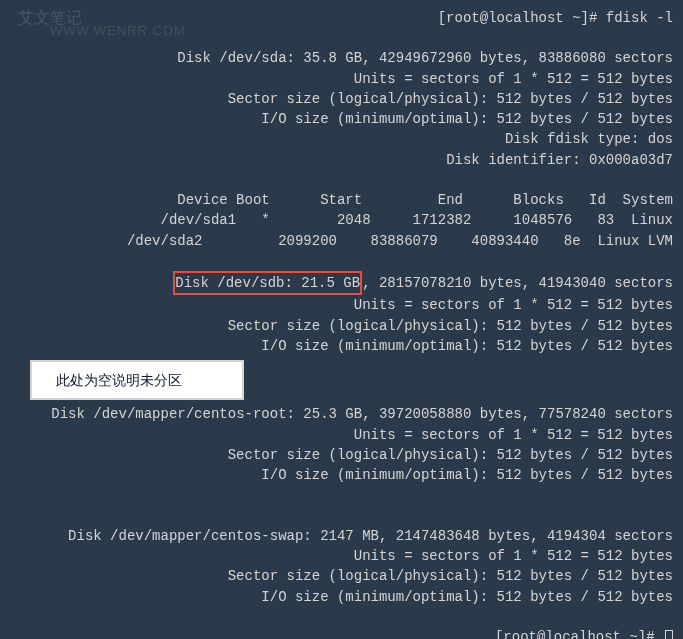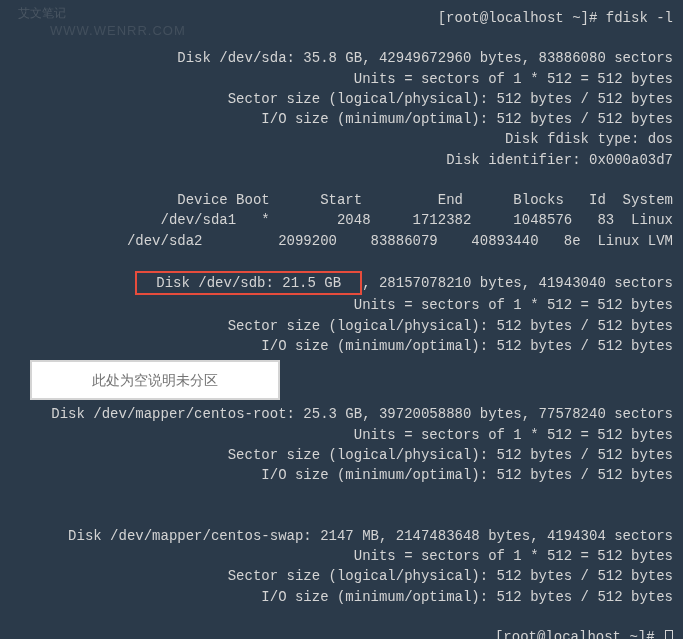--- a/index.html
+++ b/index.html
@@ -26,40 +26,40 @@
       font-size: 13px;
       font-family: Arial, sans-serif;
       letter-spacing: 1px;
       pointer-events: none;
     }
     .watermark-cn {
       position: absolute;
       top: 6px;
       left: 18px;
       color: rgba(200, 200, 200, 0.2);
-      font-size: 12px;
-      font-family: Liberation Mono, monospace;
+      font-size: 16px;
+      font-family: Liberation Sans, sans-serif;
       pointer-events: none;
     }
     .line {
       white-space: pre;
       text-align: right;
     }
     .highlight-red {
       border: 2px solid #e74c3c;
       display: inline-block;
-      padding: 0 19px;
+      padding: 0 0;
       margin-left: -4px;
     }
     .annotation-box {
       border: 2px solid #d4d4d4;
       background: #ffffff;
-      color: #737373;
+      color: #0f172a;
       display: inline-block;
-      padding: 8px 60px 8px 60px;
+      padding: 8px 60px 8px 24px;
       margin: 4px 0 4px 20px;
       font-family: 'Microsoft YaHei', sans-serif;
       font-size: 14px;
     }
     .cursor {
       display: inline-block;
       width: 8px;
       height: 15px;
       border: 1px solid #d4d4d4;
       vertical-align: middle;

